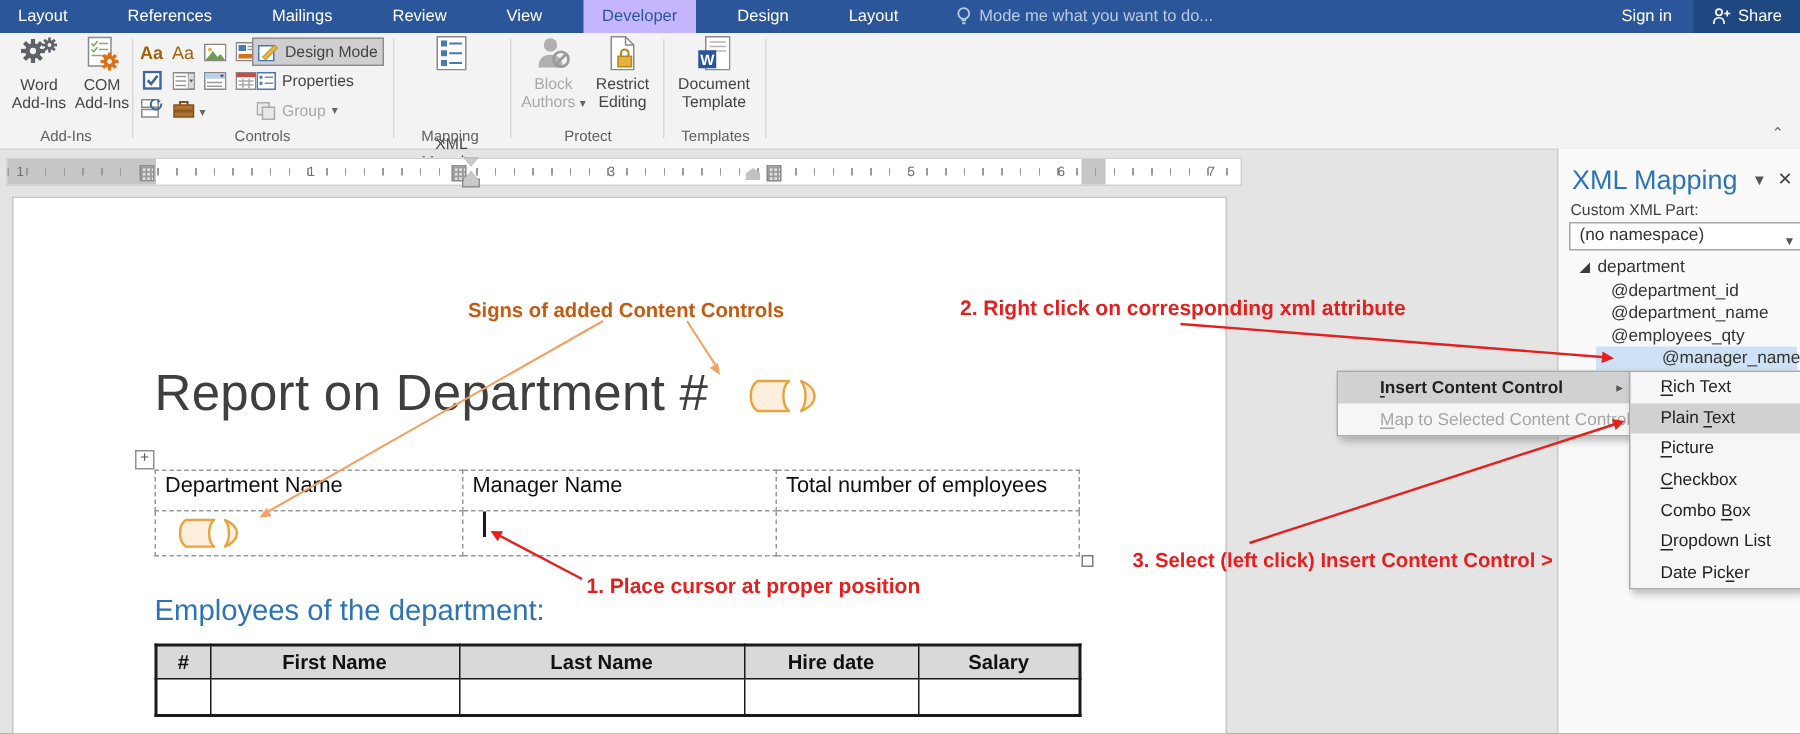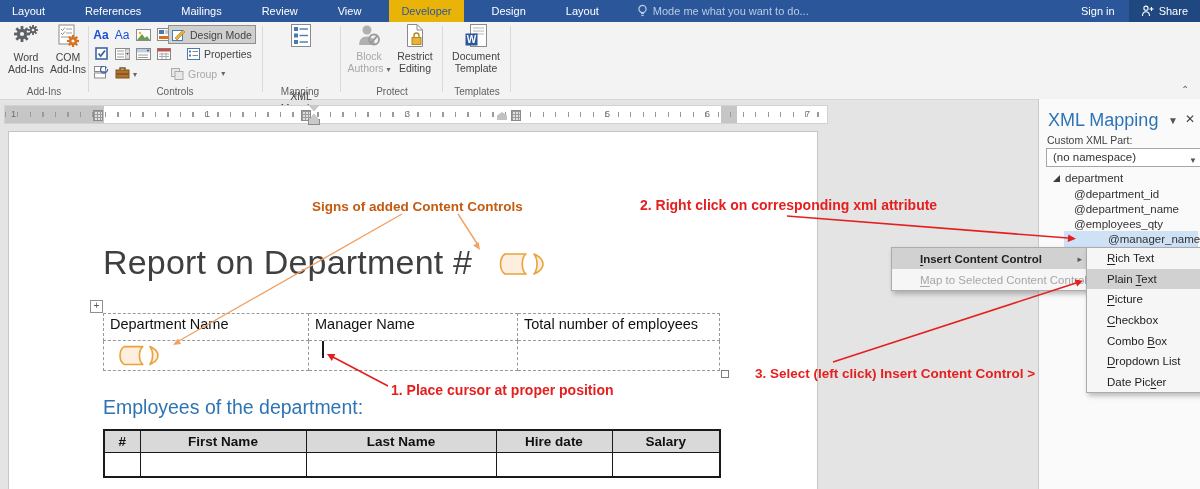--- a/index.html
+++ b/index.html
@@ -3,38 +3,38 @@
 <meta charset="utf-8">
 <style>
   html,body{margin:0;padding:0;background:#888;}
   #app{position:relative;width:1200px;height:489px;overflow:hidden;
        font-family:"Liberation Sans","DejaVu Sans",sans-serif;background:#e4e4e4;}
   .abs{position:absolute;}
 
   
   #titlebar{left:0;top:0;width:1200px;height:22px;background:#2b579a;display:flex;align-items:stretch;gap:16px;}
   .tab{color:#fff;font-size:11px;line-height:22px;padding:0 12px;cursor:default;white-space:nowrap;}
-  .tab.active{background:#eab308;color:#2b579a;}
+  .tab.active{background:#c4b5fd;color:#2b579a;}
   #tellme{display:flex;align-items:center;gap:5px;color:#b8cbe4;font-size:11px;padding-left:10px;}
   #tb-right{position:absolute;right:0;top:0;height:22px;display:flex;align-items:stretch;}
   #signin{color:#fff;font-size:11px;line-height:22px;padding:0 14px;}
   #share{background:#1f4880;color:#fff;font-size:11px;line-height:22px;padding:0 12px;display:flex;align-items:center;gap:5px;}
 
   
   #ribbon{left:0;top:22px;width:1200px;height:77px;background:#f3f3f3;border-bottom:1px solid #d6d6d6;}
   .grp-label{position:absolute;top:64px;font-size:10px;color:#5f5f5f;text-align:center;}
   .vsep{position:absolute;top:4px;height:66px;width:1px;background:#d9d9d9;}
   .bigbtn{position:absolute;top:2px;display:flex;flex-direction:column;align-items:center;width:52px;}
   .bigbtn .lbl{font-size:10.5px;color:#444;text-align:center;line-height:1.15;margin-top:3px;}
   .bigbtn.disabled .lbl{color:#a8a8a8;}
   .smallbtn{position:absolute;display:flex;align-items:center;gap:4px;font-size:10.5px;color:#444;height:17px;padding:0 3px;}
   .smallbtn.active{background:#cfcfcf;border:1px solid #8f8f8f;}
   .smallbtn.disabled{color:#a8a8a8;}
   .iconcell{position:absolute;width:18px;height:15px;display:flex;align-items:center;justify-content:center;}
-  .aa{font-size:12px;color:#1d4ed8;}
+  .aa{font-size:12px;color:#a16207;}
   .caret{font-size:8px;color:#666;}
 
   
   #ruler{left:4px;top:105px;width:822px;height:17px;background:#fff;border:1px solid #d2d2d2;}
   .ruler-gray{position:absolute;top:0;height:17px;background:#c6c6c6;}
   #ruler .ticks{position:absolute;left:0;top:6px;width:100%;height:5px;
      background-image:repeating-linear-gradient(90deg,#9a9a9a 0 1px,transparent 1px 12.5px);}
   .rnum{position:absolute;top:3px;font-size:9px;color:#6e6e6e;}
   .rgrid{position:absolute;top:4px;width:8px;height:9px;background:#e0e0e0;border:1px solid #8b8b8b;
      background-image:linear-gradient(#9b9b9b 1px,transparent 1px),linear-gradient(90deg,#9b9b9b 1px,transparent 1px);
@@ -250,21 +250,21 @@
         <span class="caret">▾</span>
       </div>
 
     <div class="smallbtn active" style="left:168px;top:3px;">
       <svg width="14" height="13" viewBox="0 0 14 13">
         <rect x="0.5" y="2.5" width="10" height="10" fill="#fff" stroke="#4a78b0"></rect>
         <path d="M3,10 L11,2 L13,4 L5,12 Z" fill="#e8b33a" stroke="#9c7a20" stroke-width="0.6"></path>
         </svg>
       <span>Design Mode</span>
     </div>
-    <div class="smallbtn" style="left:184px;top:23px;text-align:center;">
+    <div class="smallbtn" style="left:168px;top:23px;text-align:center;">
       <svg width="13" height="12" viewBox="0 0 13 12">
         <rect x="0.5" y="0.5" width="12" height="11" fill="#fff" stroke="#4a78b0"></rect>
         <rect x="2" y="2.5" width="2" height="2" fill="#4a78b0"></rect>
           <line x1="5.5" y1="3.5" x2="11" y2="3.5" stroke="#888"></line>
         <rect x="2" y="6.5" width="2" height="2" fill="#4a78b0"></rect>
           <line x1="5.5" y1="7.5" x2="11" y2="7.5" stroke="#888"></line>
         </svg>
       <span>Properties</span>
     </div>
     <div class="smallbtn disabled" style="left:168px;top:43px;">

